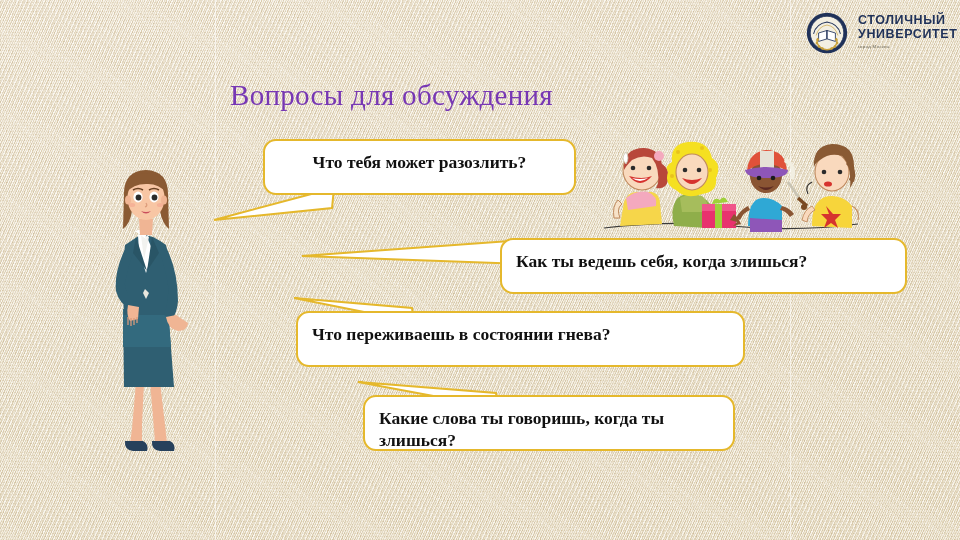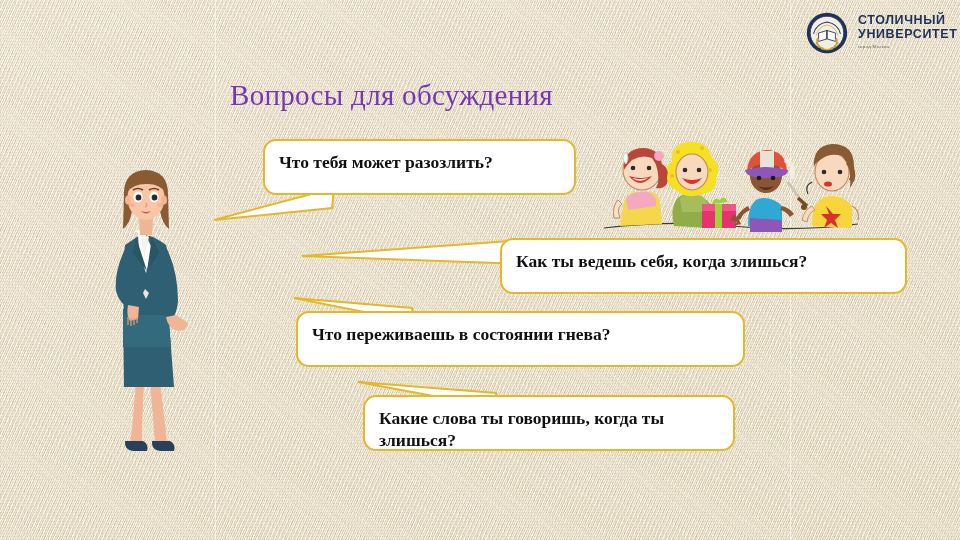--- a/index.html
+++ b/index.html
@@ -56,21 +56,21 @@
   }
 
   
   .bubble {
     position:absolute; background:#ffffff;
     border:2.2px solid #e5b82c; border-radius:13px;
     font-family:"Liberation Serif", serif; font-weight:bold;
     font-size:17.5px; line-height:22px; color:#111111;
     padding:10px 14px;
   }
-  .bubble.center { }
+  .bubble.center { text-align:center; }
   .tail { position:absolute; }
 
   
   #teacher { position:absolute; left:92px; top:167px; width:106px; height:290px; }
 
   
   #kids { position:absolute; left:602px; top:140px; width:258px; height:96px; }
 </style>
 </head>
 <body>

